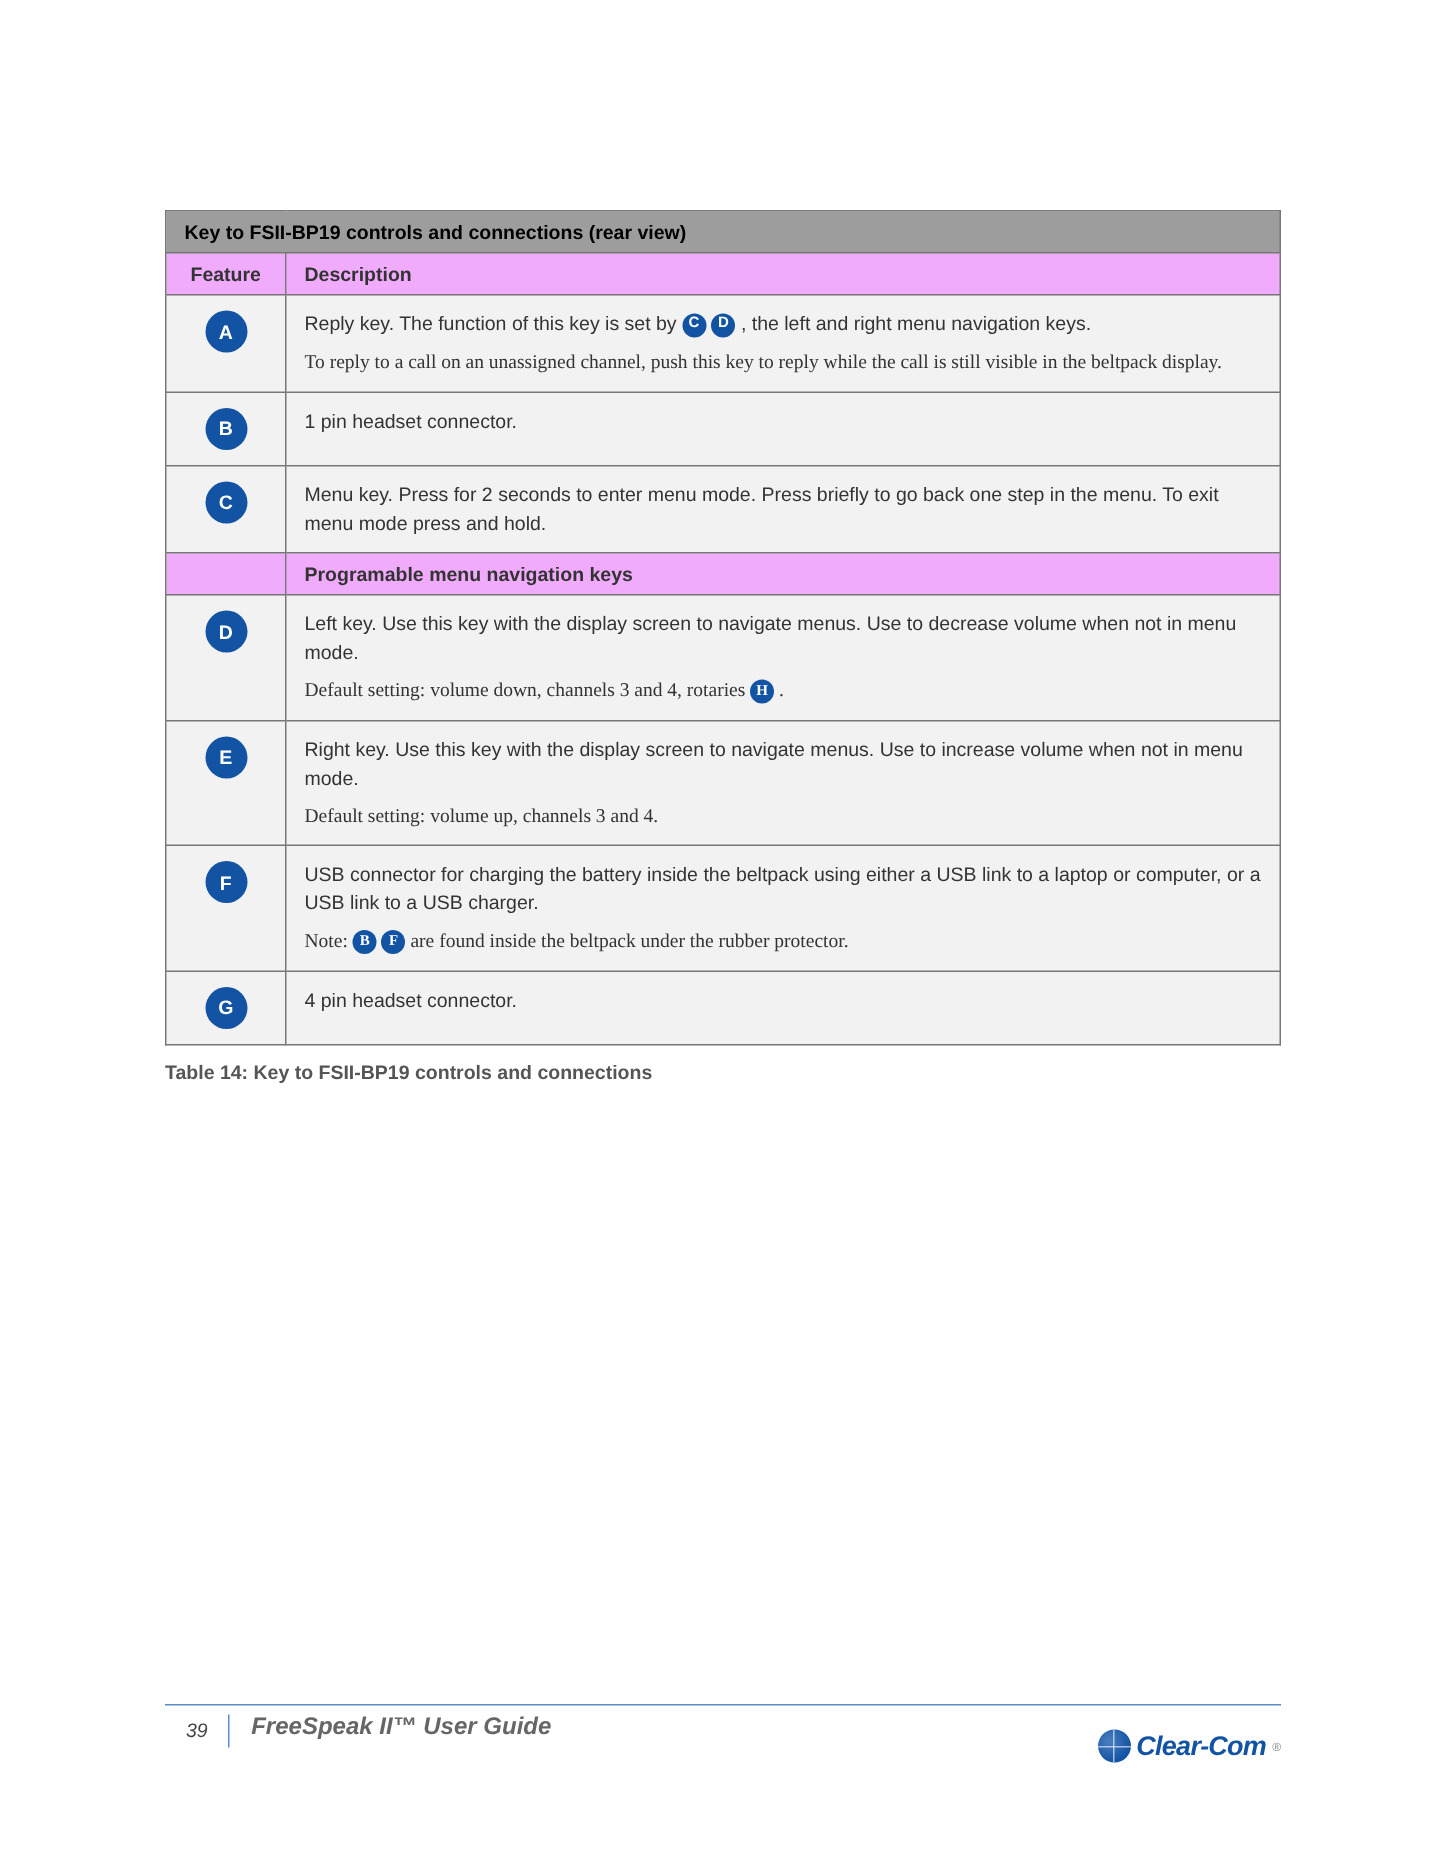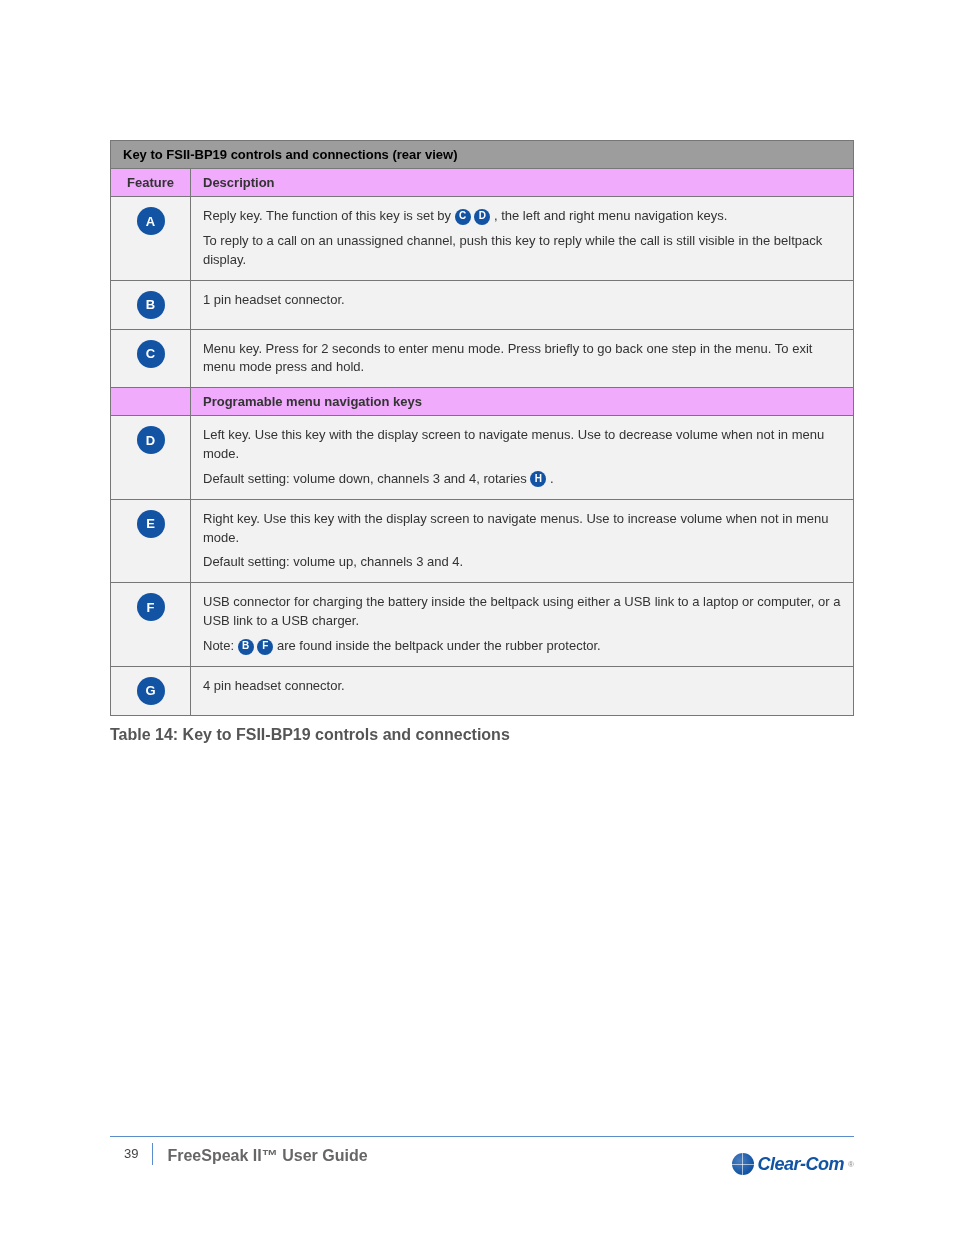--- a/index.html
+++ b/index.html
@@ -63,36 +63,37 @@
     width: 16px;
     height: 16px;
     border-radius: 50%;
     background: #1253a4;
     color: #ffffff;
     font-weight: bold;
     font-size: 10px;
     vertical-align: middle;
   }
   .caption {
-    font-size: 16px;
+    font-size: 13px;
     font-weight: bold;
     color: #555;
     margin-top: 10px;
   }
   .footer {
     position: absolute;
     bottom: 70px;
     left: 110px;
     right: 100px;
     border-top: 1px solid #5b8ccc;
   }
   .footer-inner {
     display: flex;
-    align-items: flex-end;
+    align-items: flex-start;
     padding-top: 6px;
+    font-style: italic;
   }
   .page-num {
     font-size: 13px;
     color: #444;
     padding: 0 14px;
     border-right: 1px solid #5b8ccc;
     line-height: 22px;
   }
   .doc-title {
     font-size: 16px;
@@ -134,21 +135,21 @@
     font-size: 18px;
     color: #1253a4;
     letter-spacing: -0.5px;
   }
   .logo-r {
     font-size: 8px;
     color: #888;
     vertical-align: top;
   }
   p { line-height: 1.45; }
-  .mt { margin-top: 6px; }
+  .mt { margin-top: 6px; font-family: Liberation Serif, serif; }
 </style>
 </head>
 <body>
 
 <div class="page">
   <table>
     <tbody>
         <tr class="header-row">
       <td colspan="2">Key to FSII-BP19 controls and connections (rear view)</td>
     </tr>

